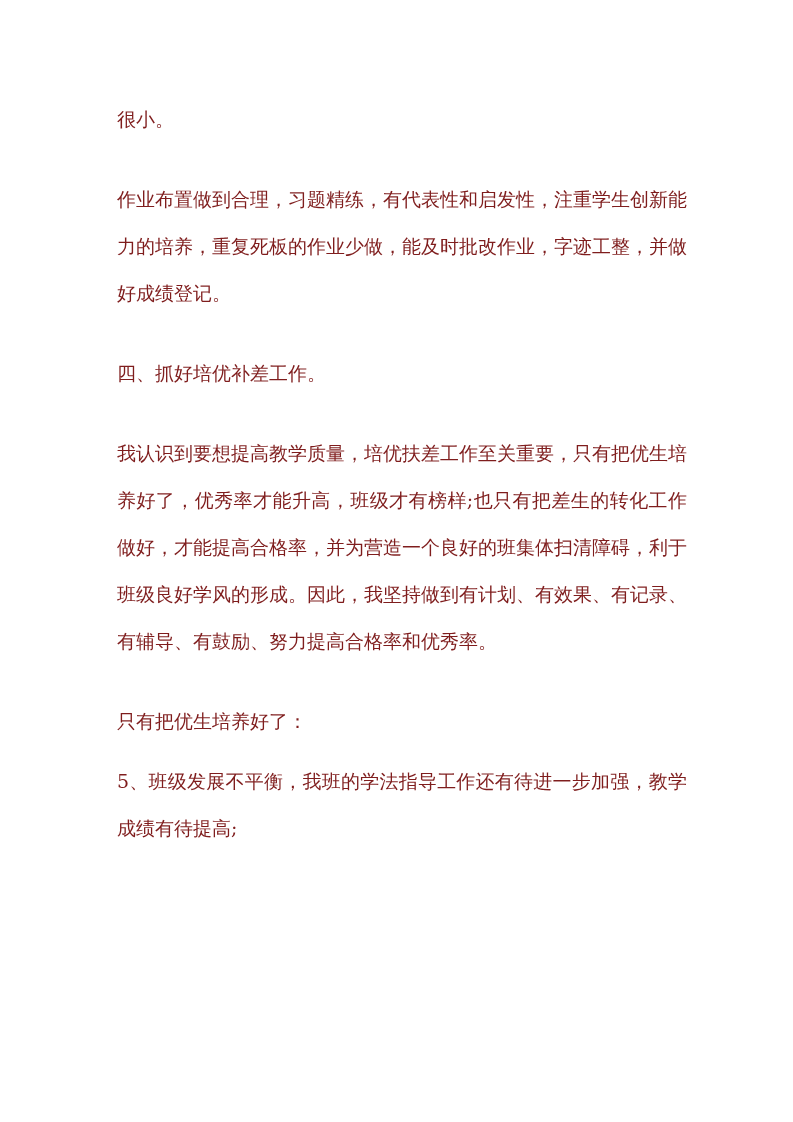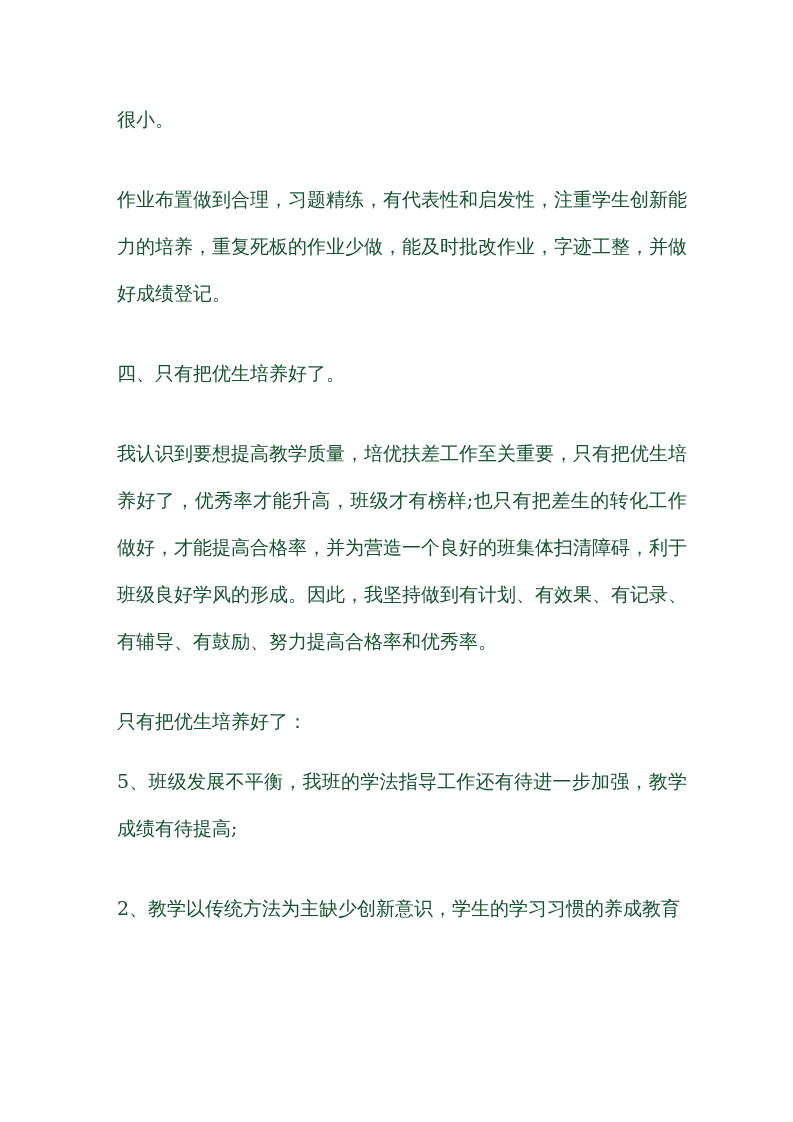--- a/index.html
+++ b/index.html
@@ -30,21 +30,20 @@
     padding: 0;
   }
   
   .doc p:nth-child(5) {
     margin-bottom: 13px;
   }
 </style>
 </head>
 <body style="background: rgb(255, 255, 255);">
 
-<main class="doc" style="color: #14532d;">
+<main class="doc" style="color: #7f1d1d;">
     <p>很小。</p>
     <p>作业布置做到合理，习题精练，有代表性和启发性，注重学生创新能力的培养，重复死板的作业少做，能及时批改作业，字迹工整，并做好成绩登记。</p>
-    <p>四、只有把优生培养好了。</p>
+    <p>四、抓好培优补差工作。</p>
     <p>我认识到要想提高教学质量，培优扶差工作至关重要，只有把优生培养好了，优秀率才能升高，班级才有榜样;也只有把差生的转化工作做好，才能提高合格率，并为营造一个良好的班集体扫清障碍，利于班级良好学风的形成。因此，我坚持做到有计划、有效果、有记录、有辅导、有鼓励、努力提高合格率和优秀率。</p>
     <p>只有把优生培养好了：</p>
     <p>5、班级发展不平衡，我班的学法指导工作还有待进一步加强，教学成绩有待提高;</p>
-    <p>2、教学以传统方法为主缺少创新意识，学生的学习习惯的养成教育</p>
   </main>
 
 </body></html>

